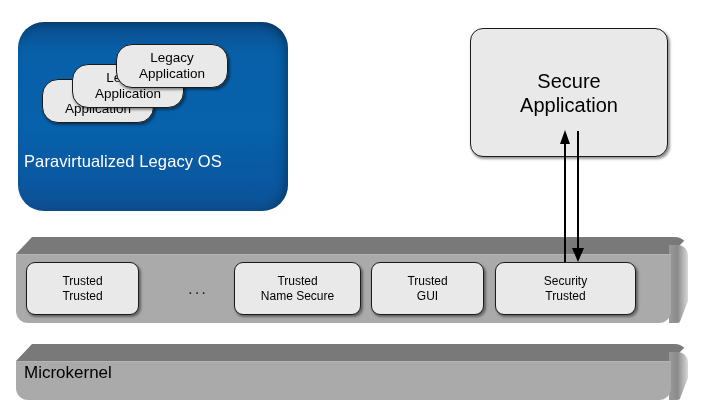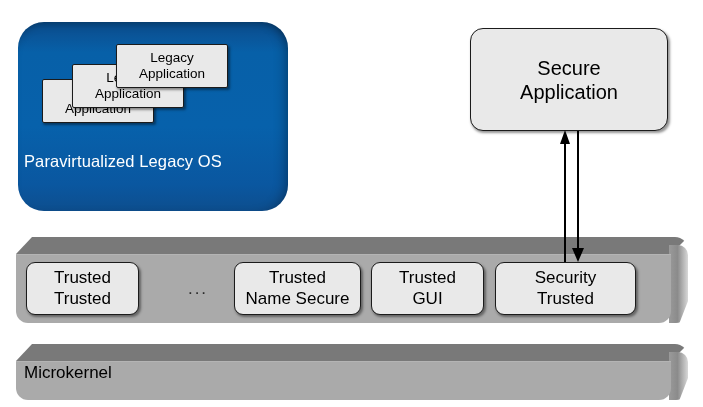--- a/index.html
+++ b/index.html
@@ -53,32 +53,32 @@
     color: #000000;
     line-height: 1.2;
     box-shadow: 1.5px 2px 2.5px rgba(0,0,0,0.42);
   }
 
   
   .app-stack .lbox {
     width: 112px;
     height: 44px;
     font-size: 13.5px;
-    border-radius: 2px;
+    border-radius: 16px;
   }
   .app-1 { left: 42px;  top: 79px;  z-index: 3; }
   .app-2 { left: 72px;  top: 64px;  z-index: 4; }
   .app-3 { left: 116px; top: 44px;  z-index: 5; }
 
   
   .secure-app {
     left: 470px;
     top: 28px;
     width: 198px;
-    height: 103px;
+    height: 129px;
     font-size: 20px;
     border-radius: 13px;
     border-width: 1.8px;
   }
 
   
   .slab {
     position: absolute;
   }
   .slab .slab-top {
@@ -121,21 +121,21 @@
     top: 363px;
     font-size: 17px;
     color: #000000;
     z-index: 6;
   }
 
   
   .svc {
     top: 262px;
     height: 53px;
-    font-size: 17px;
+    font-size: 12px;
     border-radius: 9px;
     z-index: 6;
   }
   .svc-loader { left: 26px;  width: 113px; }
   .svc-name   { left: 234px; width: 127px; }
   .svc-gui    { left: 371px; width: 113px; }
   .svc-policy { left: 495px; width: 141px; }
 
   .ellipsis {
     position: absolute;

